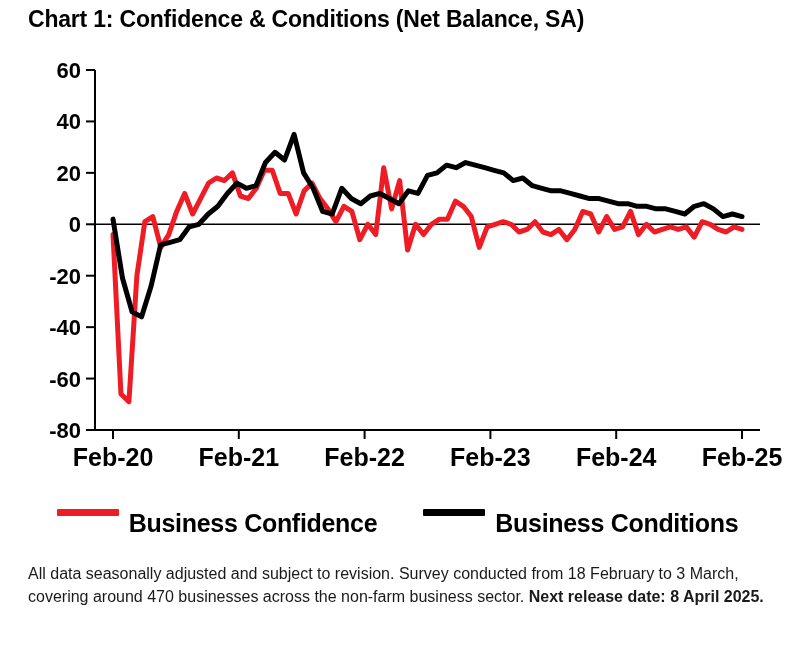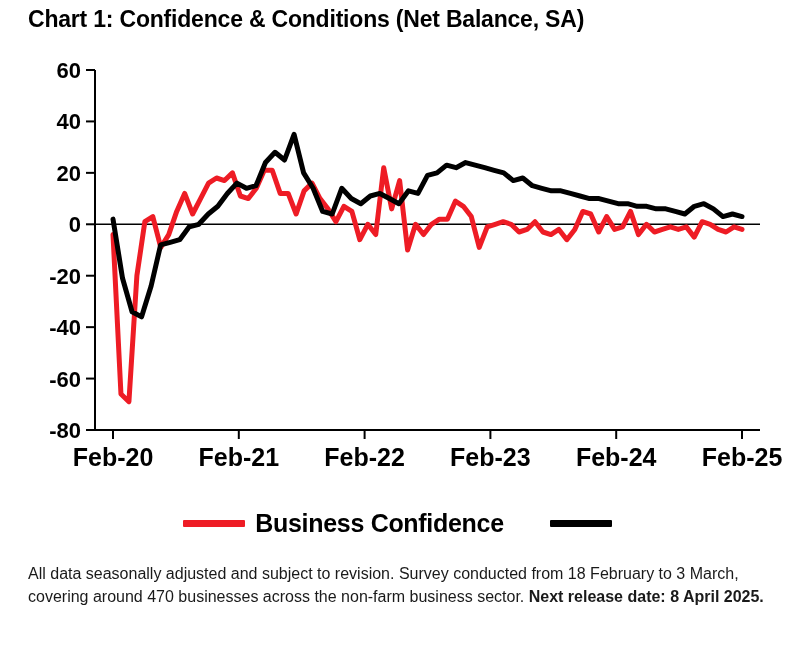--- a/index.html
+++ b/index.html
@@ -49,21 +49,20 @@
   }
   .legend-inner {
     display: flex;
     justify-content: center;
     align-items: center;
     gap: 46px;
     height: 100%;
   }
   .legend-item {
     display: flex;
-    align-items: center;
     gap: 10px;
   }
   .legend-swatch {
     display: block;
     width: 62px;
     height: 7px;
     border-radius: 1px;
   }
   .legend-label {
     font-size: 25px;
@@ -142,20 +141,21 @@
   </div>
 
   <div class="legend">
     <div class="legend-inner">
       <div class="legend-item">
         <span class="legend-swatch" id="sw-0" style="background: rgb(238, 28, 37);"></span>
         <span class="legend-label">Business Confidence</span>
       </div>
       <div class="legend-item">
         <span class="legend-swatch" id="sw-1" style="background: rgb(0, 0, 0);"></span>
+        <span class="legend-label">Business Conditions</span>
       </div>
     </div>
   </div>
 
   <div class="footnote">
     <span>All data seasonally adjusted and subject to revision. Survey conducted from 18 February to 3 March, covering around 470 businesses across the non-farm business sector. </span><b>Next release date: 8 April 2025.</b>
   </div>
 
 </div>
 

